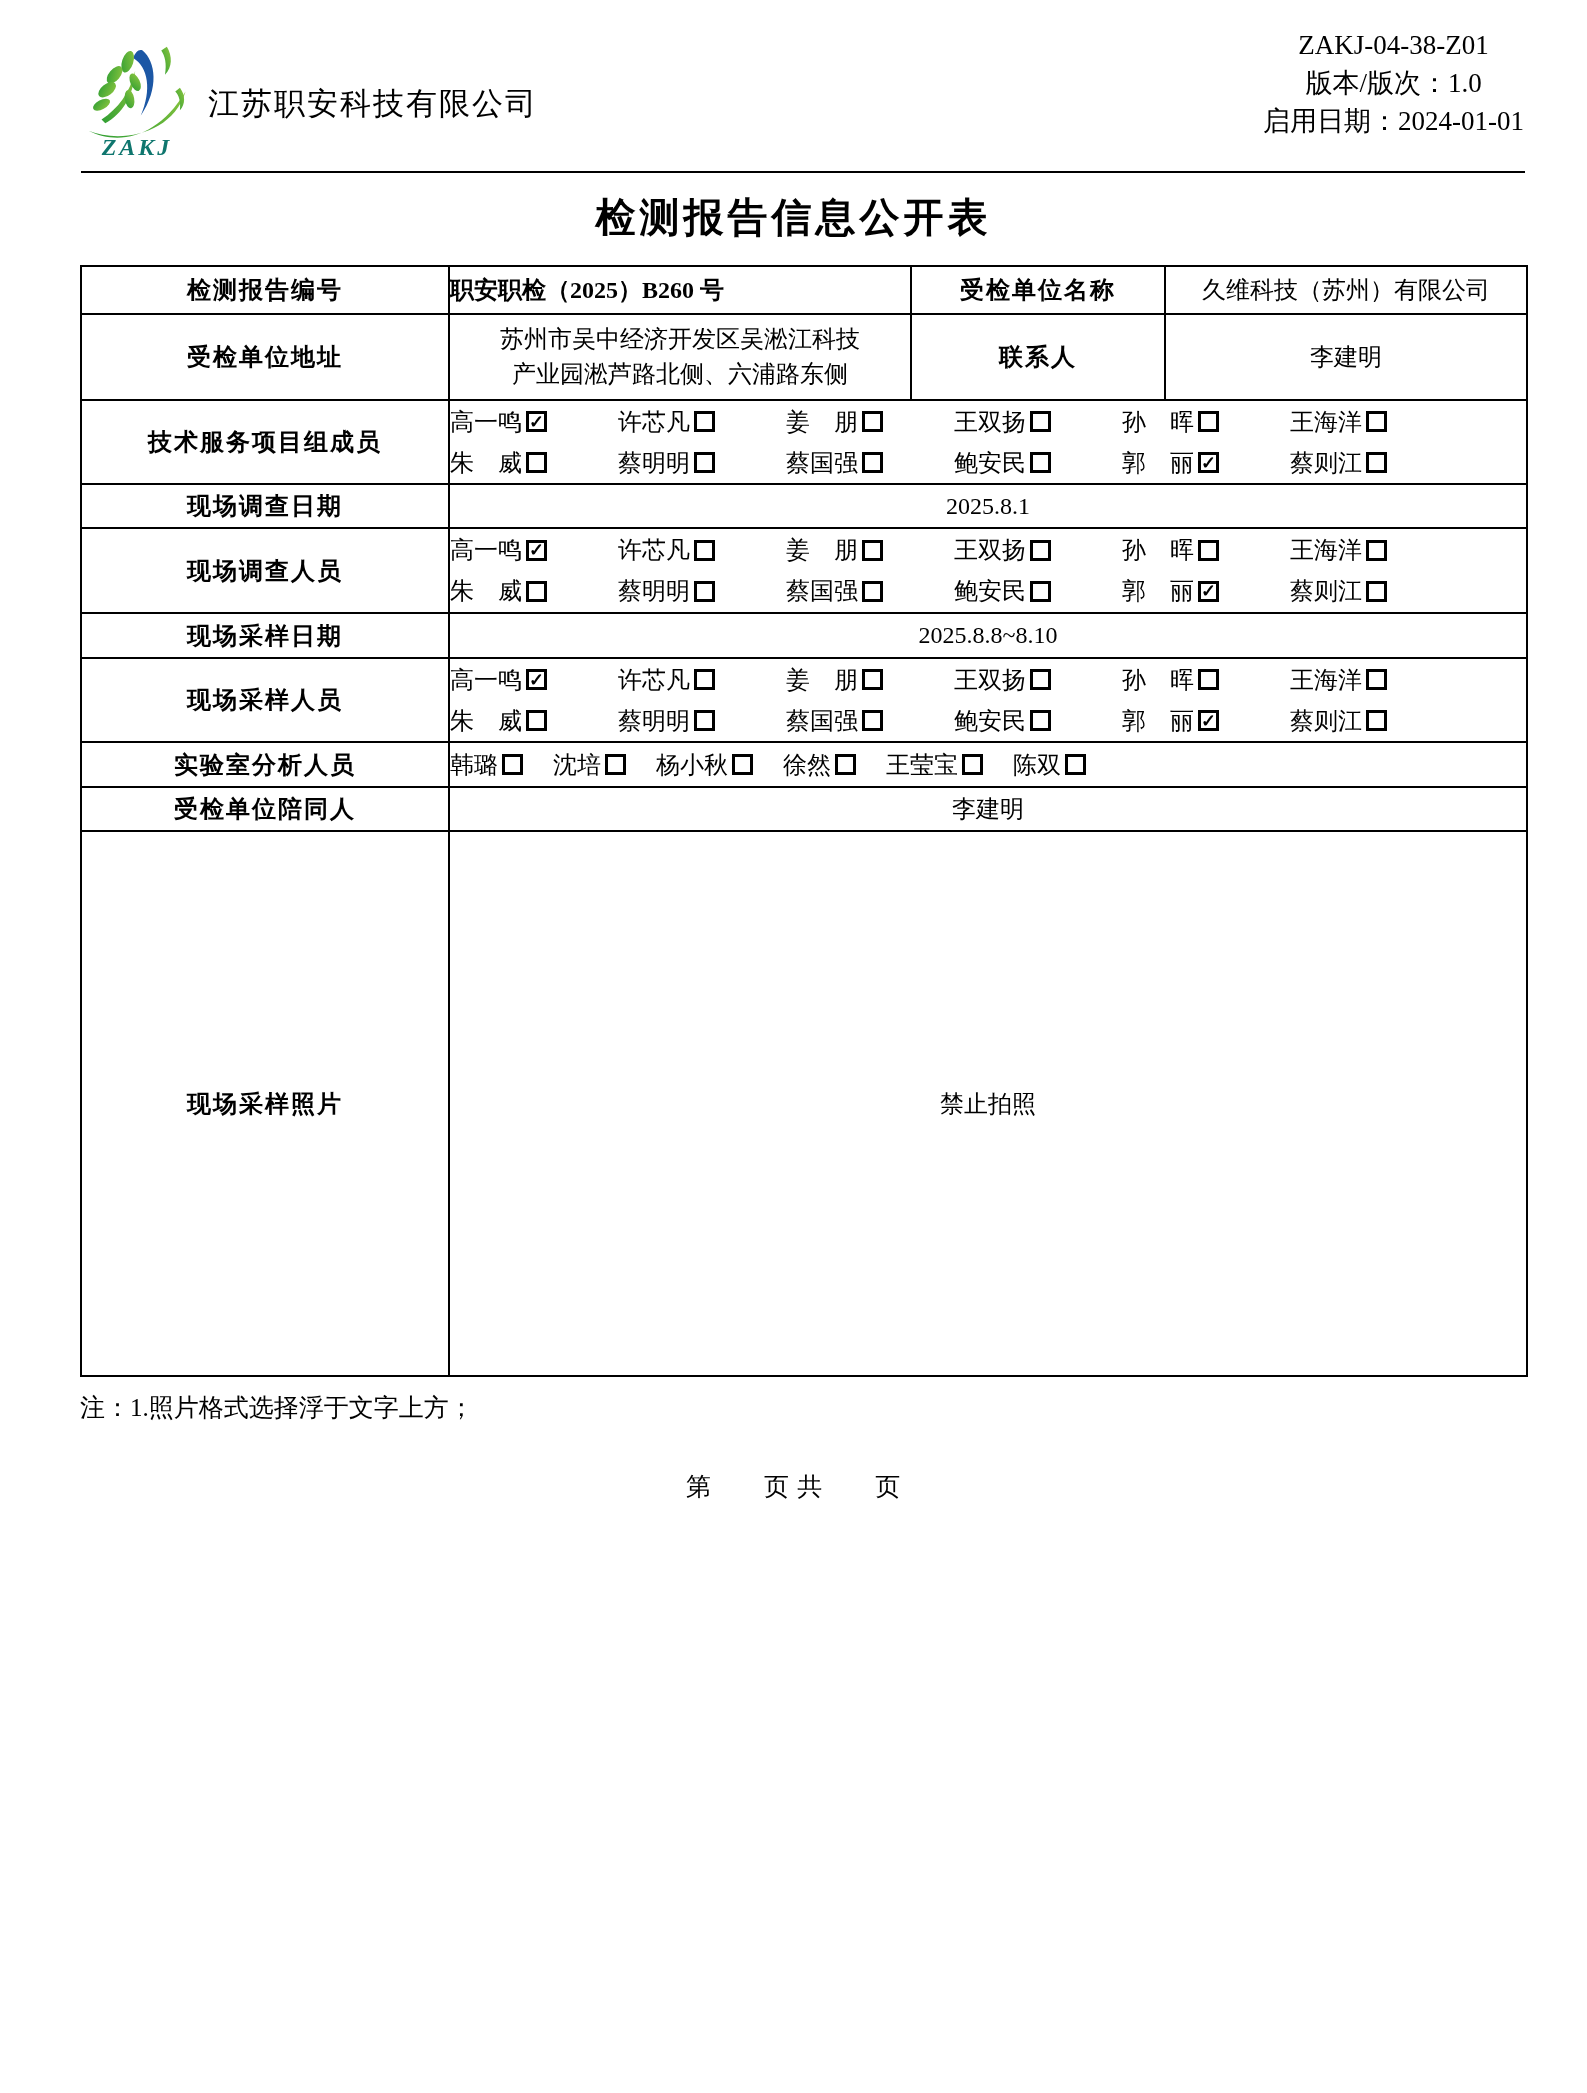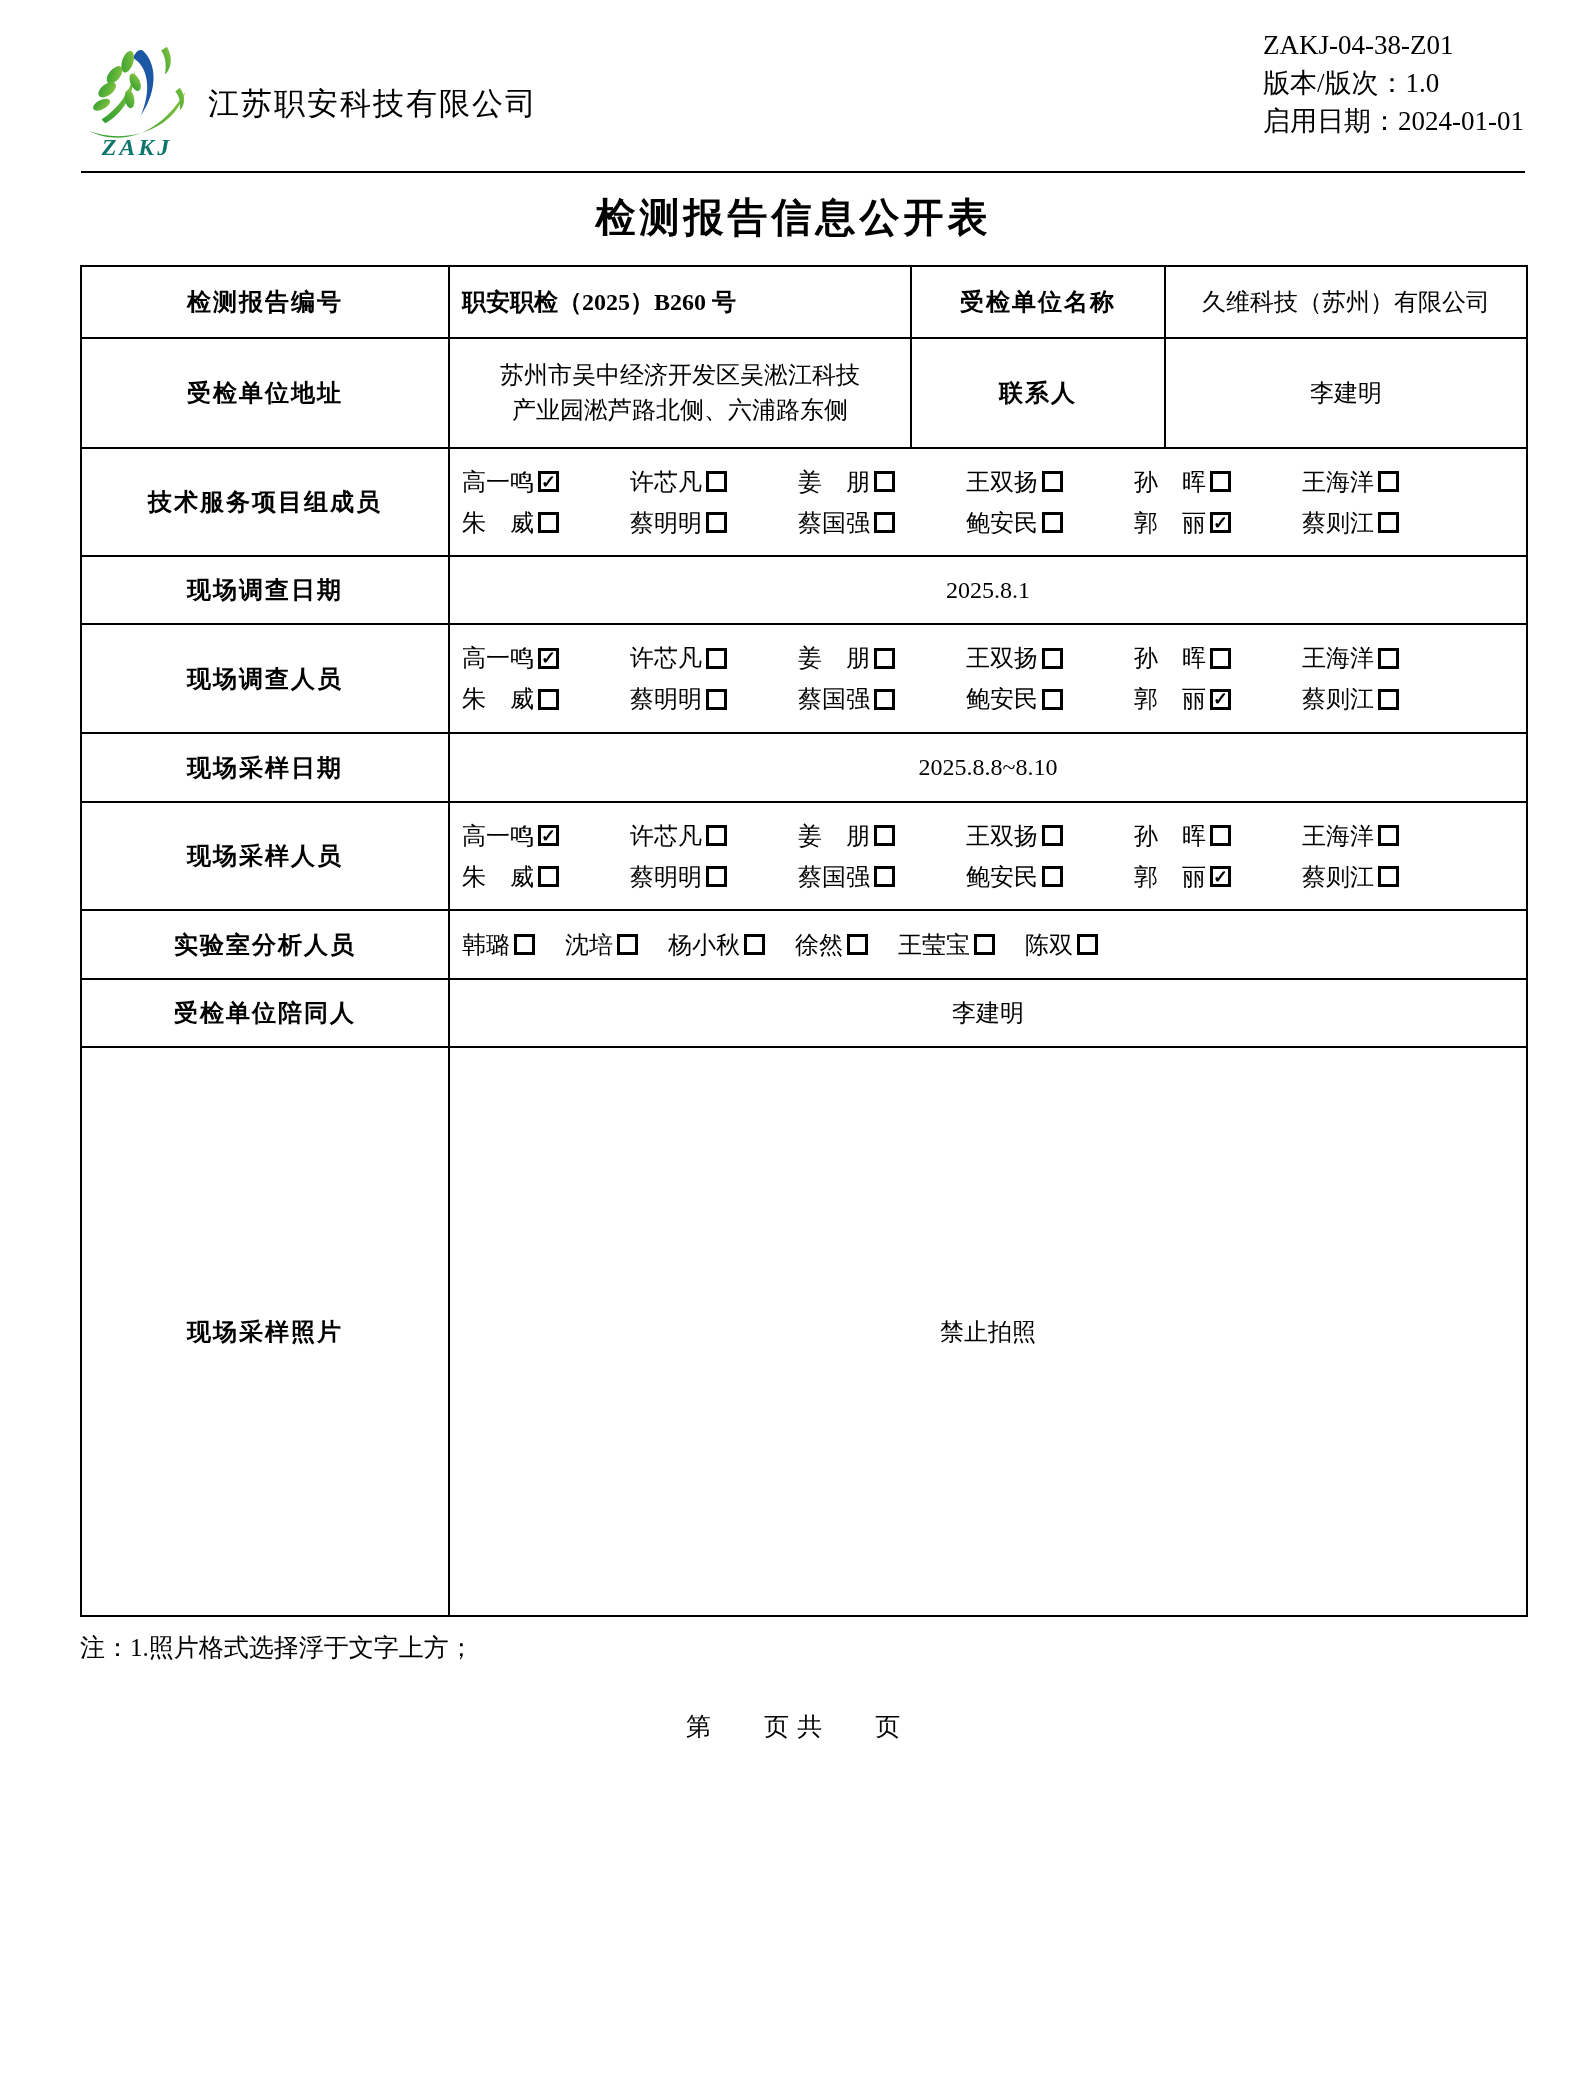--- a/index.html
+++ b/index.html
@@ -18,36 +18,36 @@
   .logo-caption {
     font-size:24px; font-weight:bold; font-style:italic; letter-spacing:3px;
     color:#0f766e; margin-top:-8px;
   }
   .company-name {
     position:absolute; left:208px; top:83px;
     font-size:31px; letter-spacing:2px;text-align:center;
   }
   .doc-codes {
     position:absolute; right:63px; top:26px;
-    text-align:left; font-size:27px; line-height:38px;
+    text-align:center; font-size:27px; line-height:38px;
   }
 
   
   .doc-title {
     text-align:center; font-size:40px; font-weight:bold;
     letter-spacing:4px; margin-top:20px; line-height:50px;
   }
 
   
   table.main {
     border-collapse:collapse; table-layout:fixed;
     margin:22px 0 0 80px; width:1446px;
     font-size:24px;
   }
-  table.main td { border:2px solid #000; padding:12px; vertical-align:middle; }
+  table.main td { border:2px solid #000; padding:0; vertical-align:middle; }
   .lbl { font-weight:bold; text-align:center; letter-spacing:2px; }
   .center { text-align:center; }
   .val-left { padding-left:14px; }
   .bold { font-weight:bold; }
   .addr { text-align:center; line-height:35px; }
 
   .staff-cell { padding:4px 0 4px 14px; }
   .staff-line { display:flex; align-items:center; height:41px; }
   .name-group { width:168px; display:flex; align-items:center; white-space:nowrap; }
   .staff-line.lab .name-group { width:auto; margin-right:30px; }

